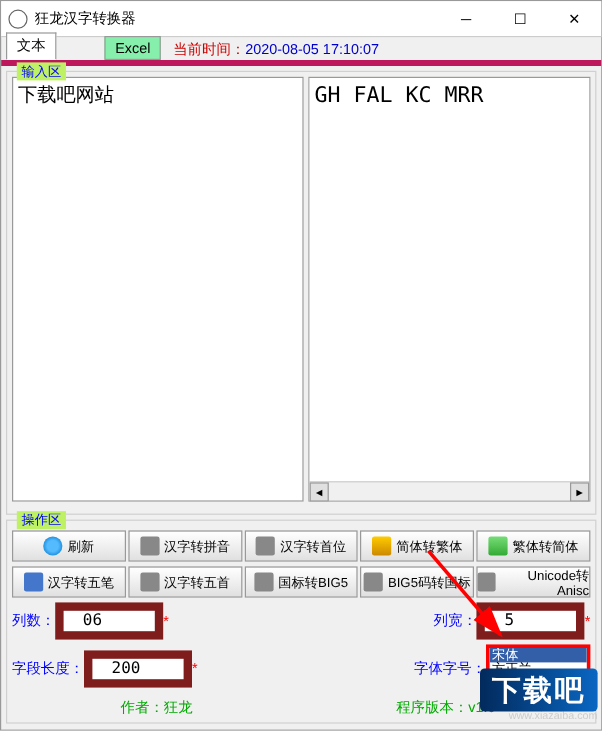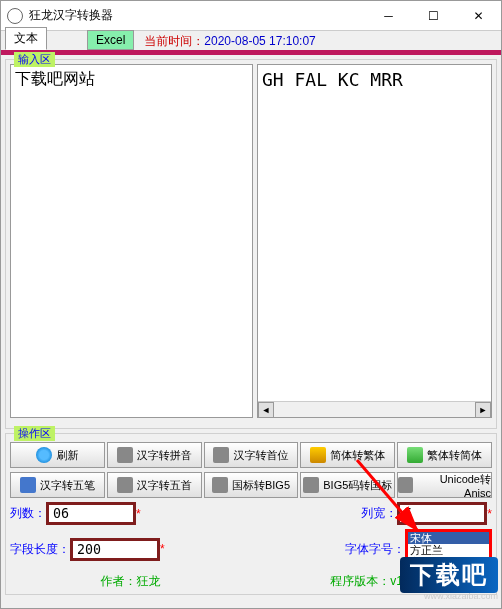--- a/index.html
+++ b/index.html
@@ -30,21 +30,21 @@
 .btn{flex:1;height:26px;border:1px solid #999;background:linear-gradient(#fff,#e0e0e0);display:flex;align-items:center;justify-content:center;font-size:11px;gap:4px;position:relative;text-align:right;}
 .btn-ico{width:16px;height:16px;display:inline-block;}
 .ico-refresh{background:radial-gradient(circle,#5bf 40%,#07c 90%);border-radius:50%;}
 .ico-hz{background:#888;border-radius:2px;}
 .ico-st{background:linear-gradient(#fc0,#c80);border-radius:2px;}
 .ico-st2{background:linear-gradient(#7d7,#3a3);border-radius:2px;}
 .ico-wb{background:#47c;border-radius:2px;}
 .ico-b5{background:#888;border-radius:2px;}
 .stat-row{display:flex;align-items:center;gap:0;margin:4px 0;font-size:12px;}
 .stat-row .lbl{color:#00f;}
-.stat-row input{border:3px solid #7f1d1d;padding:1px 4px;font-family:monospace;width:60px;}
+.stat-row input{border:7px solid #7f1d1d;padding:1px 16px;font-family:monospace;width:60px;}
 .stat-row .ast{color:red;}
 .spacer{flex:1;}
 .bottom-row{display:flex;align-items:center;font-size:12px;margin-top:0;}
 .author{color:#0a0;flex:1;text-align:center;}
 .font-pick{width:87px;height:40px;border:3px solid red;background:#fff;position:relative;overflow:hidden;}
 .font-pick .opt{font-size:11px;padding:0 2px;line-height:12px;white-space:nowrap;}
 .font-pick .opt.sel{background:#335ea8;color:#fff;}
 .watermark{position:absolute;right:4px;bottom:8px;pointer-events:none;}
 .watermark .logo{background:linear-gradient(90deg,#022a5c,#0a66c2);color:#fff;font-weight:bold;font-size:24px;padding:2px 10px;border-radius:4px;letter-spacing:2px;font-family:"Microsoft YaHei";position:relative;}
 .watermark .sub{font-size:9px;color:#ccc;text-align:right;margin-top:-2px;}

